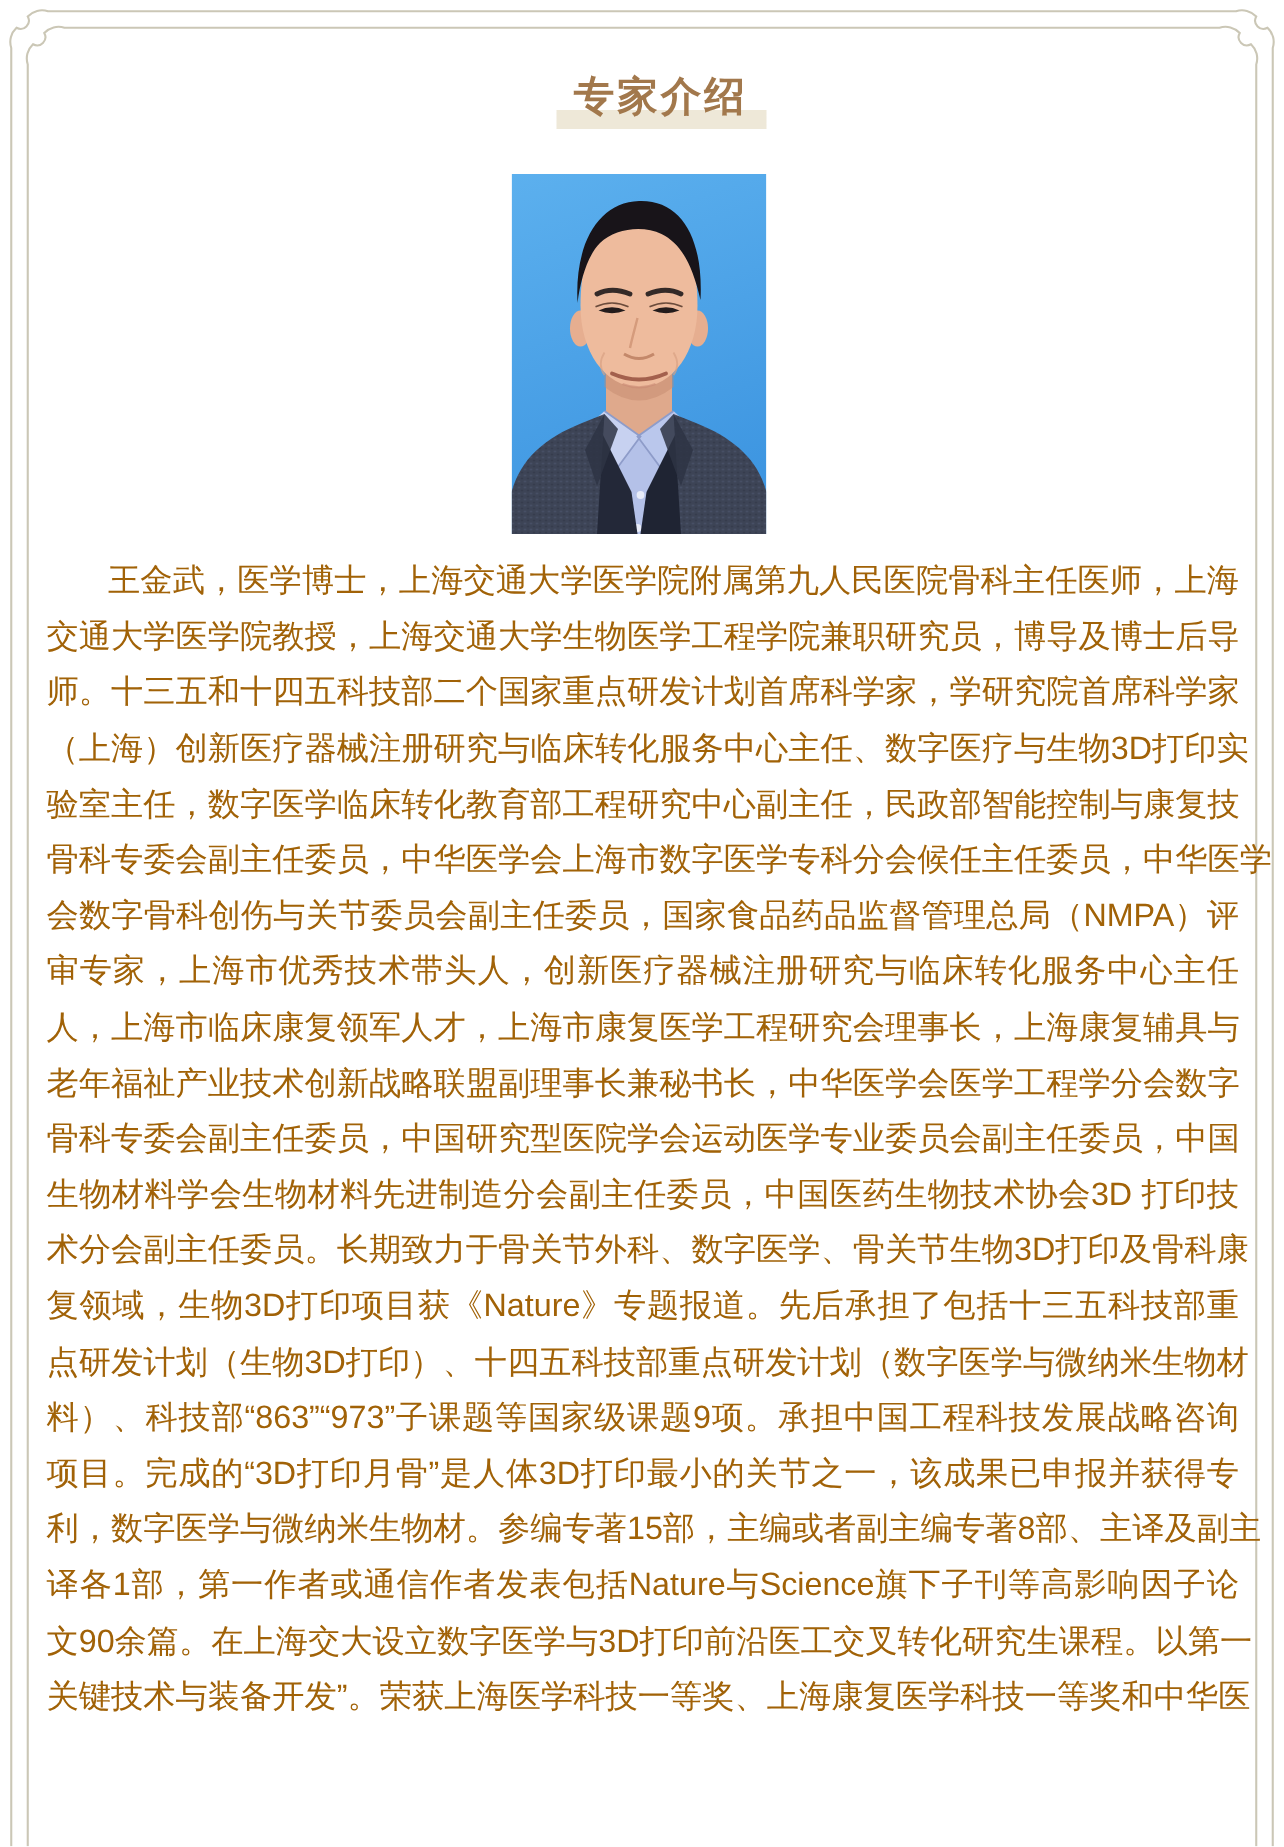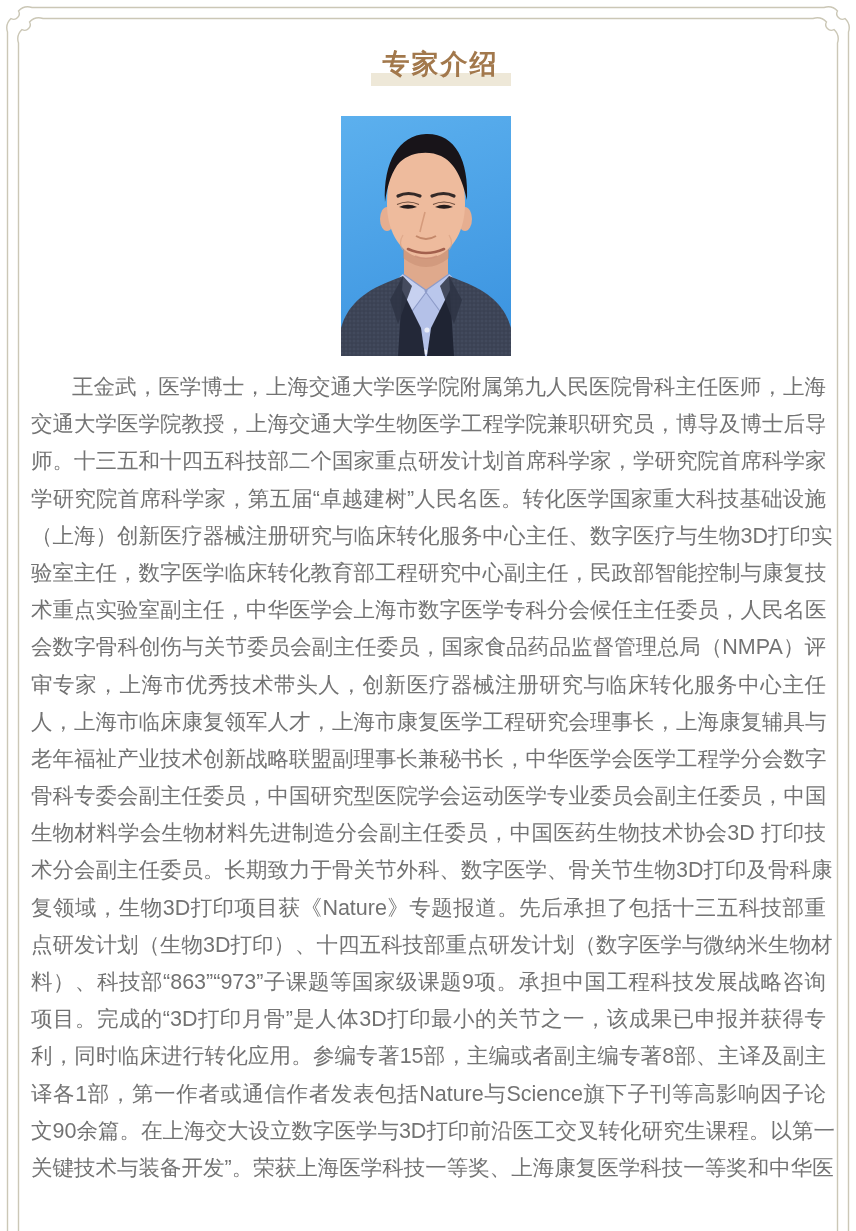--- a/index.html
+++ b/index.html
@@ -27,21 +27,21 @@
     background:linear-gradient(to bottom, rgba(238,232,216,0) calc(100% - 13px), #eee8d8 calc(100% - 13px));
   }
   .photo{
     position:absolute;left:341px;top:116px;
     width:170px;height:240px;
     overflow:hidden;
   }
   .bio{
     position:absolute;left:31px;top:369px;
     width:795px;
-    color:#737373;
+    color:#a16207;
     font-size:21.5px;
   }
   .bio-line{
     height:37.2px;
     line-height:37.2px;
     text-align:justify;
     text-align-last:justify;
     white-space:nowrap;
     overflow:visible;
   }
@@ -113,34 +113,33 @@
       <path d="M108 119 Q113 127 108 134" fill="none" stroke="#d8a183" stroke-width="1.2" opacity="0.7"></path>
       <path d="M67 133 Q85 141 103 133" fill="none" stroke="#a3604d" stroke-width="2.6" stroke-linecap="round"></path>
       <path d="M74 140 Q85 144.5 96 140" fill="none" stroke="#c98b74" stroke-width="1.4" opacity="0.6"></path>
     </svg>
   </div>
 
   <div class="bio">
       <div class="bio-line indent">王金武，医学博士，上海交通大学医学院附属第九人民医院骨科主任医师，上海</div>
       <div class="bio-line">交通大学医学院教授，上海交通大学生物医学工程学院兼职研究员，博导及博士后导</div>
       <div class="bio-line">师。十三五和十四五科技部二个国家重点研发计划首席科学家，学研究院首席科学家</div>
-      <div class="bio-line">学研究院首席科学家，第五届“卓越建树”人民名医。转化医学国家重大科技基础设施</div>
       <div class="bio-line">（上海）创新医疗器械注册研究与临床转化服务中心主任、数字医疗与生物3D打印实</div>
       <div class="bio-line">验室主任，数字医学临床转化教育部工程研究中心副主任，民政部智能控制与康复技</div>
-      <div class="bio-line">术重点实验室副主任，中华医学会上海市数字医学专科分会候任主任委员，人民名医</div>
+      <div class="bio-line">骨科专委会副主任委员，中华医学会上海市数字医学专科分会候任主任委员，中华医学</div>
       <div class="bio-line">会数字骨科创伤与关节委员会副主任委员，国家食品药品监督管理总局（NMPA）评</div>
       <div class="bio-line">审专家，上海市优秀技术带头人，创新医疗器械注册研究与临床转化服务中心主任</div>
       <div class="bio-line">人，上海市临床康复领军人才，上海市康复医学工程研究会理事长，上海康复辅具与</div>
       <div class="bio-line">老年福祉产业技术创新战略联盟副理事长兼秘书长，中华医学会医学工程学分会数字</div>
       <div class="bio-line">骨科专委会副主任委员，中国研究型医院学会运动医学专业委员会副主任委员，中国</div>
       <div class="bio-line">生物材料学会生物材料先进制造分会副主任委员，中国医药生物技术协会3D 打印技</div>
       <div class="bio-line">术分会副主任委员。长期致力于骨关节外科、数字医学、骨关节生物3D打印及骨科康</div>
       <div class="bio-line">复领域，生物3D打印项目获《Nature》专题报道。先后承担了包括十三五科技部重</div>
       <div class="bio-line">点研发计划（生物3D打印）、十四五科技部重点研发计划（数字医学与微纳米生物材</div>
       <div class="bio-line">料）、科技部“863”“973”子课题等国家级课题9项。承担中国工程科技发展战略咨询</div>
       <div class="bio-line">项目。完成的“3D打印月骨”是人体3D打印最小的关节之一，该成果已申报并获得专</div>
-      <div class="bio-line">利，同时临床进行转化应用。参编专著15部，主编或者副主编专著8部、主译及副主</div>
+      <div class="bio-line">利，数字医学与微纳米生物材。参编专著15部，主编或者副主编专著8部、主译及副主</div>
       <div class="bio-line">译各1部，第一作者或通信作者发表包括Nature与Science旗下子刊等高影响因子论</div>
       <div class="bio-line">文90余篇。在上海交大设立数字医学与3D打印前沿医工交叉转化研究生课程。以第一</div>
       <div class="bio-line">关键技术与装备开发”。荣获上海医学科技一等奖、上海康复医学科技一等奖和中华医</div>
     </div>
 
 </div>
 
 </body></html>

